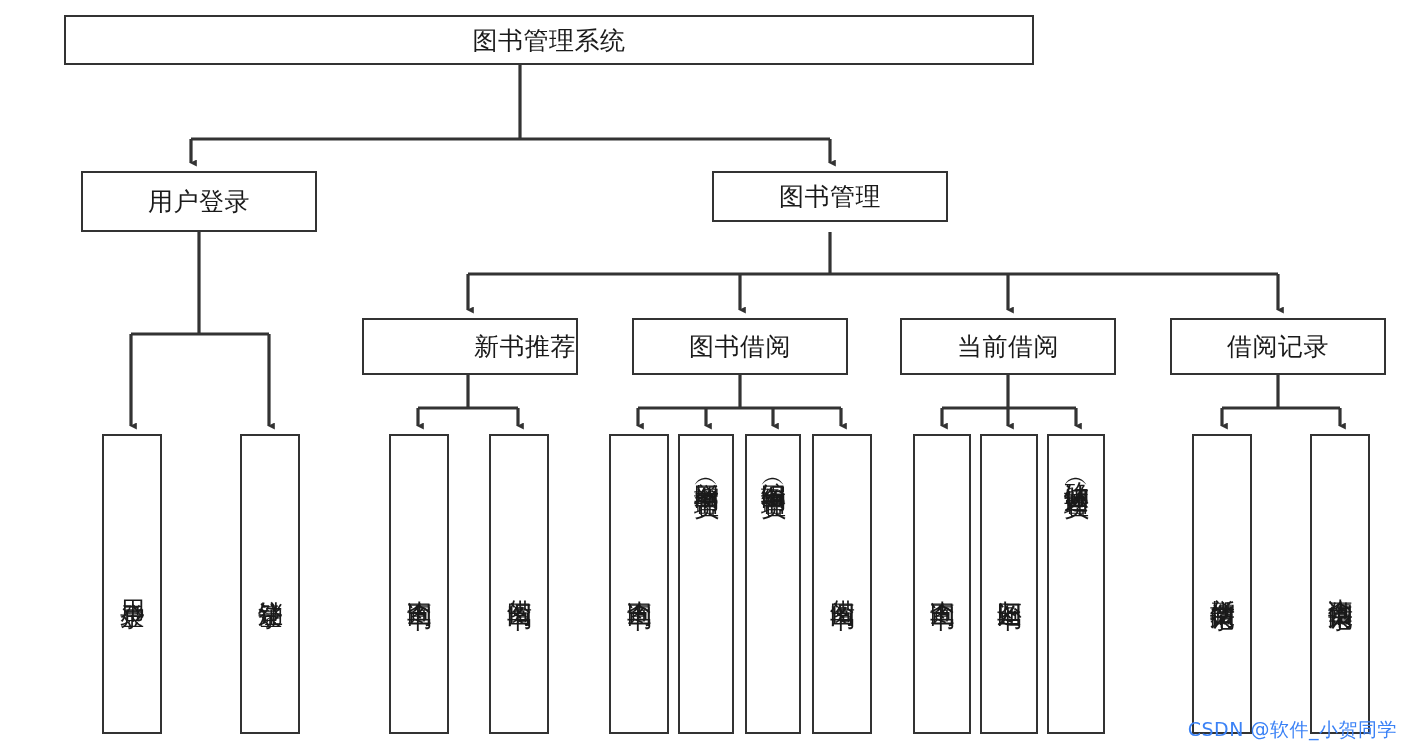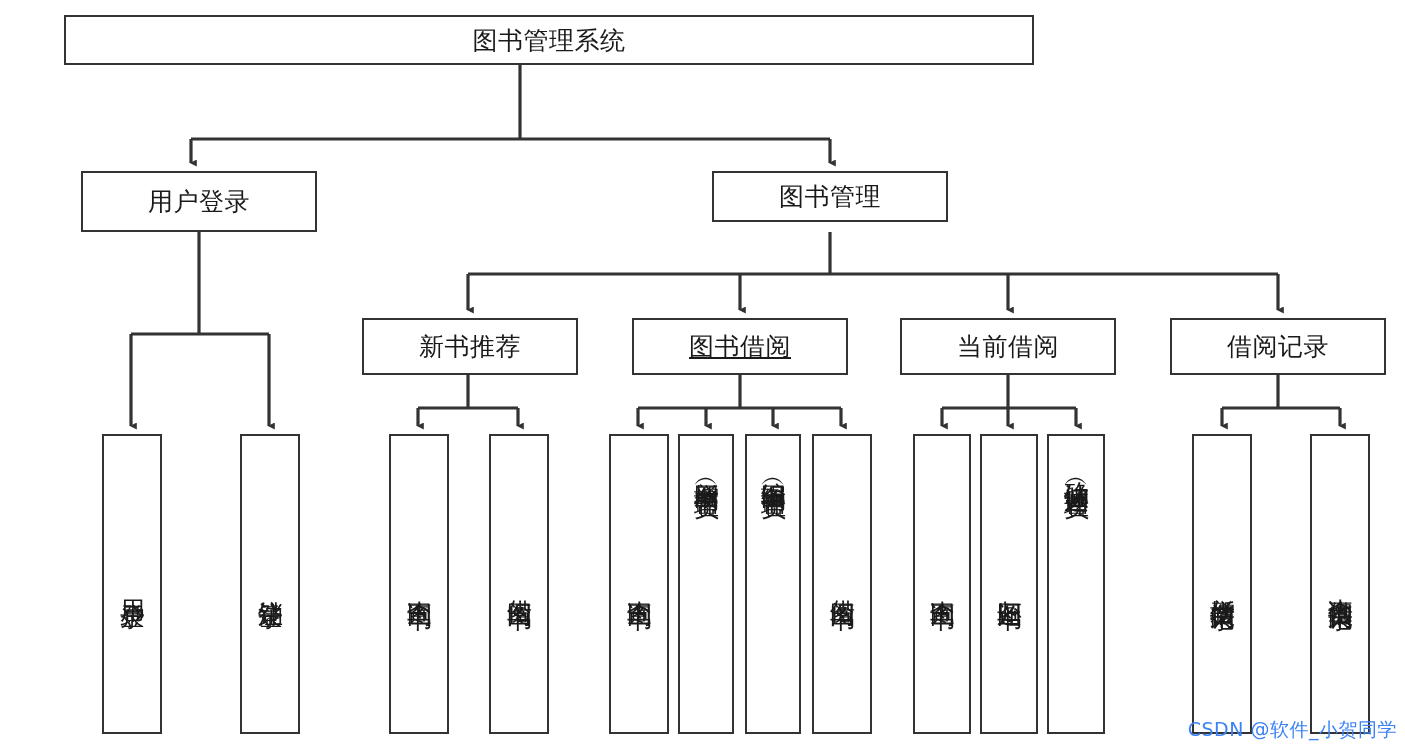--- a/index.html
+++ b/index.html
@@ -135,24 +135,24 @@
     <span class="label">图书管理系统</span>
   </div>
 
   <div class="node horiz" style="left:81px; top:171px; width:236px; height:61px;">
     <span class="label">用户登录</span>
   </div>
   <div class="node horiz" style="left:712px; top:171px; width:236px; height:51px;">
     <span class="label">图书管理</span>
   </div>
 
-  <div class="node horiz" style="left:362px; top:318px; width:216px; height:57px;">
+  <div class="node horiz" style="left:362px; top:318px; width:216px; height:57px;justify-content:flex-end;">
     <span class="label">新书推荐</span>
   </div>
-  <div class="node horiz" style="left:632px; top:318px; width:216px; height:57px;text-decoration:underline;">
+  <div class="node horiz" style="left:632px; top:318px; width:216px; height:57px;">
     <span class="label">图书借阅</span>
   </div>
   <div class="node horiz" style="left:1170px; top:318px; width:216px; height:57px;">
     <span class="label">借阅记录</span>
   </div>
   <div class="node horiz" style="left:900px; top:318px; width:216px; height:57px;">
     <span class="label">当前借阅</span>
   </div>
 
   <div class="node vert midalign" style="left:102px; top:434px; width:60px; height:300px;">

